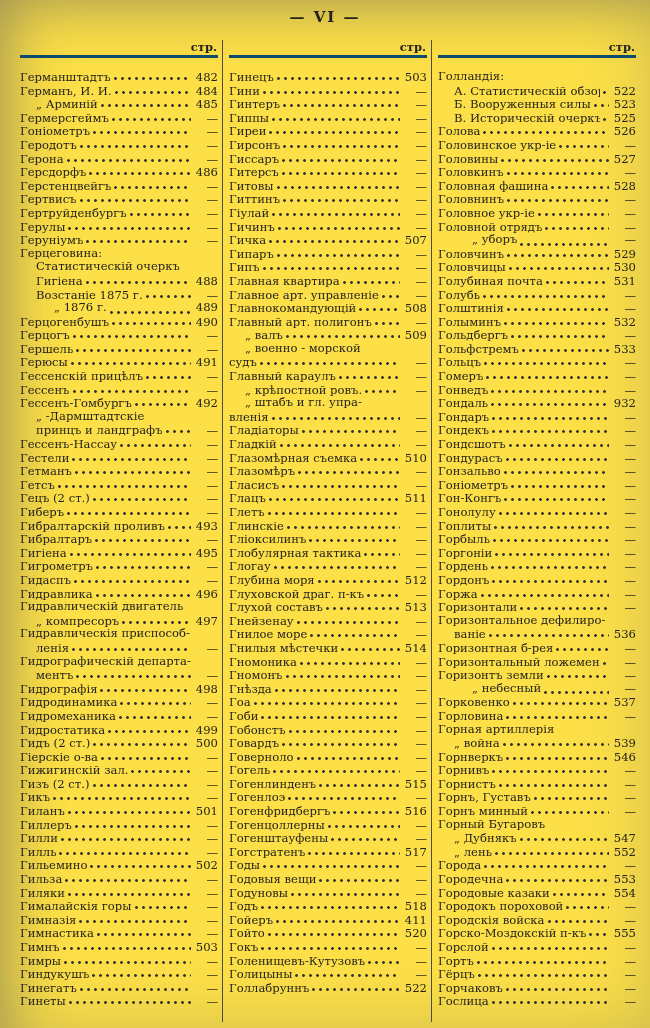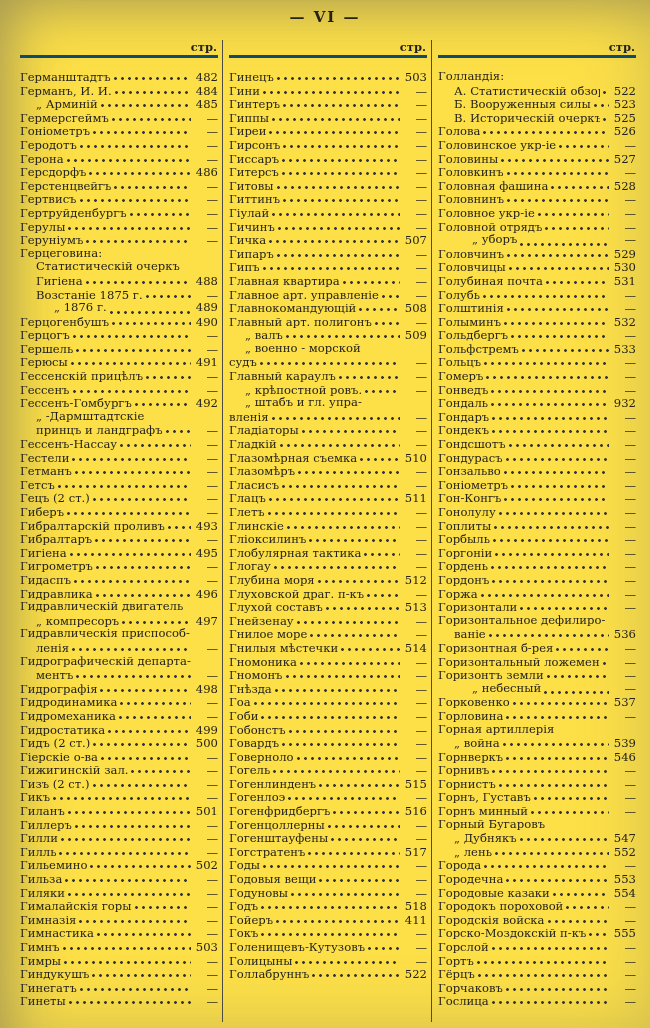--- a/index.html
+++ b/index.html
@@ -716,20 +716,25 @@
           <span class="t">Годъ</span>
           <span class="leader"></span>
           <span class="p">518</span>
         </div>
         <div class="row indent-0">
           <span class="t">Гойеръ</span>
           <span class="leader"></span>
           <span class="p">411</span>
         </div>
         <div class="row indent-0">
+          <span class="t">Гойто</span>
+          <span class="leader"></span>
+          <span class="p">520</span>
+        </div>
+        <div class="row indent-0">
           <span class="t">Гокъ</span>
           <span class="leader"></span>
           <span class="p">—</span>
         </div>
         <div class="row indent-0">
           <span class="t">Голенищевъ-Кутузовъ</span>
           <span class="leader"></span>
           <span class="p">—</span>
         </div>
         <div class="row indent-0">

